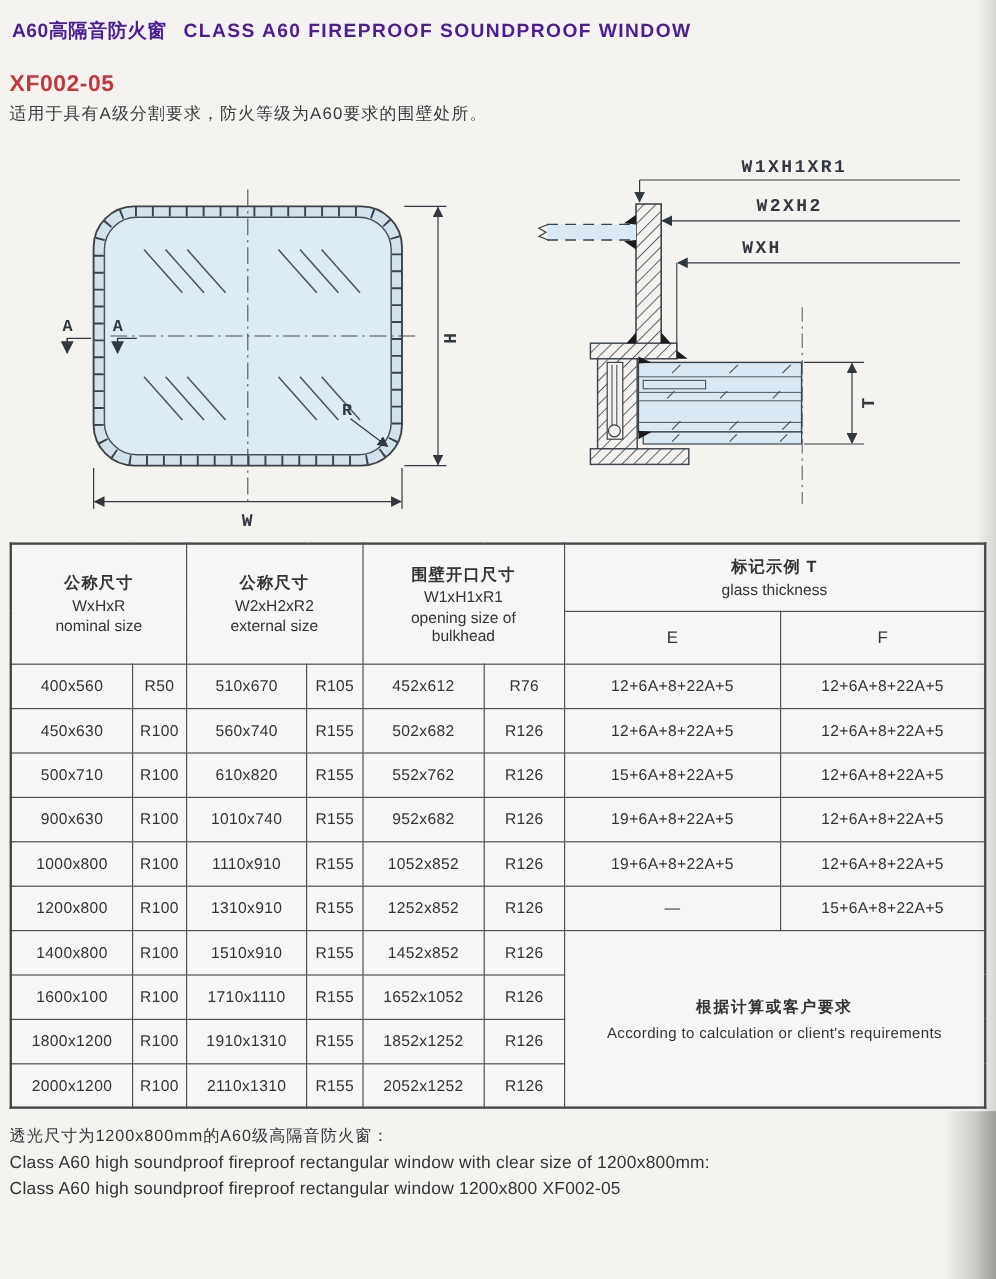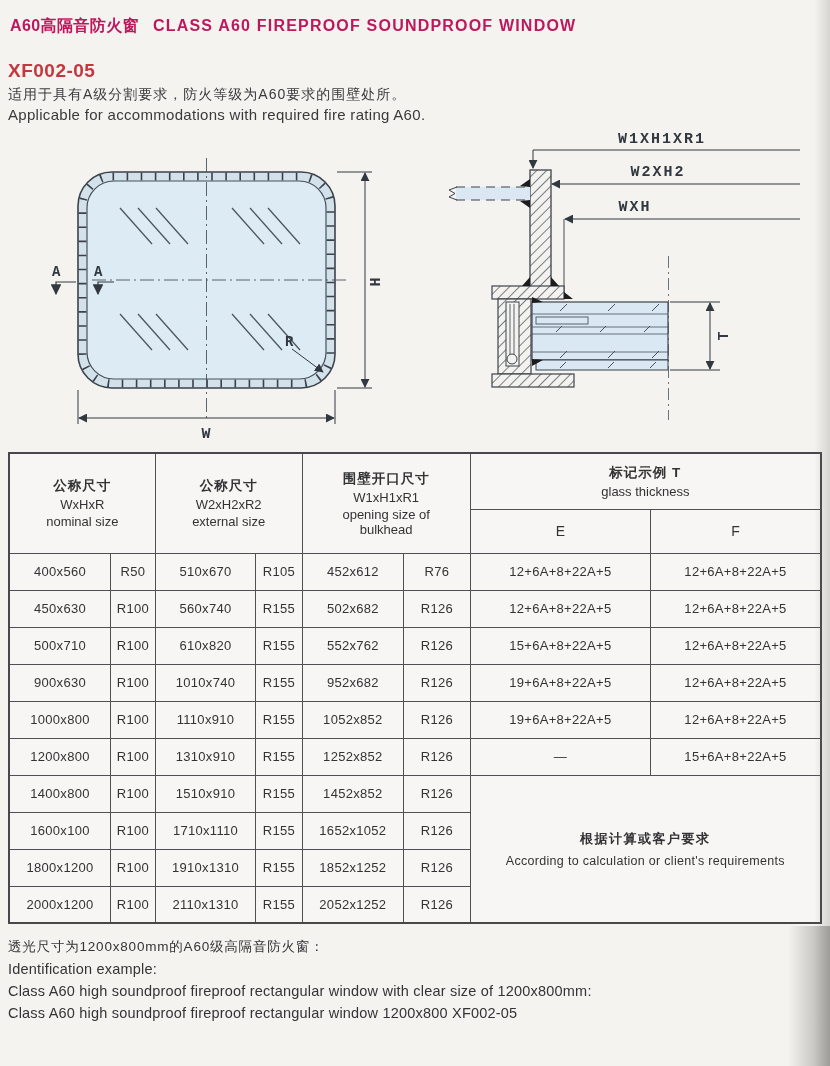--- a/index.html
+++ b/index.html
@@ -10,21 +10,21 @@
     height: 1066px;
     background: #f4f3f0;
     font-family: "Liberation Sans", "DejaVu Sans", sans-serif;
     color: #343437;
     overflow: hidden;
     margin: 0 auto;
   }
   
   .title-row {
     position: absolute; left: 10px; top: 16px;
-    font-size: 16px; font-weight: bold; color: #be185d;
+    font-size: 16px; font-weight: bold; color: #4c1d95;
     letter-spacing: 0.4px; white-space: nowrap;
   }
   .title-row .title-en { margin-left: 14px; letter-spacing: 1.2px; }
   .model-code {
     position: absolute; left: 8px; top: 60px;
     font-size: 19px; font-weight: bold; color: #c2383e;
     letter-spacing: 0.5px;
   }
   .desc-cn {
     position: absolute; left: 8px; top: 86px;
@@ -79,21 +79,20 @@
 </head>
 <body>
 
 <div class="page">
 
   <div class="title-row">
     <span class="title-cn">A60高隔音防火窗</span><span class="title-en">CLASS A60 FIREPROOF SOUNDPROOF WINDOW</span>
   </div>
   <div class="model-code">XF002-05</div>
   <div class="desc-cn">适用于具有A级分割要求，防火等级为A60要求的围壁处所。</div>
-  <div class="desc-en">Applicable for accommodations with required fire rating A60.</div>
 
   <svg id="front-view" class="drawing" width="345" height="312" viewBox="0 0 345 312">
     <defs>
       <marker id="arr" viewBox="0 0 10 10" refX="9" refY="5" markerWidth="9" markerHeight="9" orient="auto-start-reverse">
         <path d="M0,0 L10,5 L0,10 z" fill="#32383f"></path>
       </marker>
     </defs>
 
     <rect x="38" y="40" width="257" height="216" rx="34" fill="#d3e1eb" stroke="#3c434b" stroke-width="1.6"></rect>
 
@@ -357,20 +356,19 @@
         <td>2110x1310</td>
         <td>R155</td>
         <td>2052x1252</td>
         <td>R126</td>
       </tr>
     </tbody>
   </table>
 
   <div class="notes">
     <div class="cn">透光尺寸为1200x800mm的A60级高隔音防火窗：</div>
-    <div class="en">Identification example:</div>
     <div class="en">Class A60 high soundproof fireproof rectangular window with clear size of 1200x800mm:</div>
     <div class="en">Class A60 high soundproof fireproof rectangular window 1200x800 XF002-05</div>
   </div>
 
   <div class="edge-shadow"></div>
   <div class="corner-shadow"></div>
 </div>
 
 </body></html>

